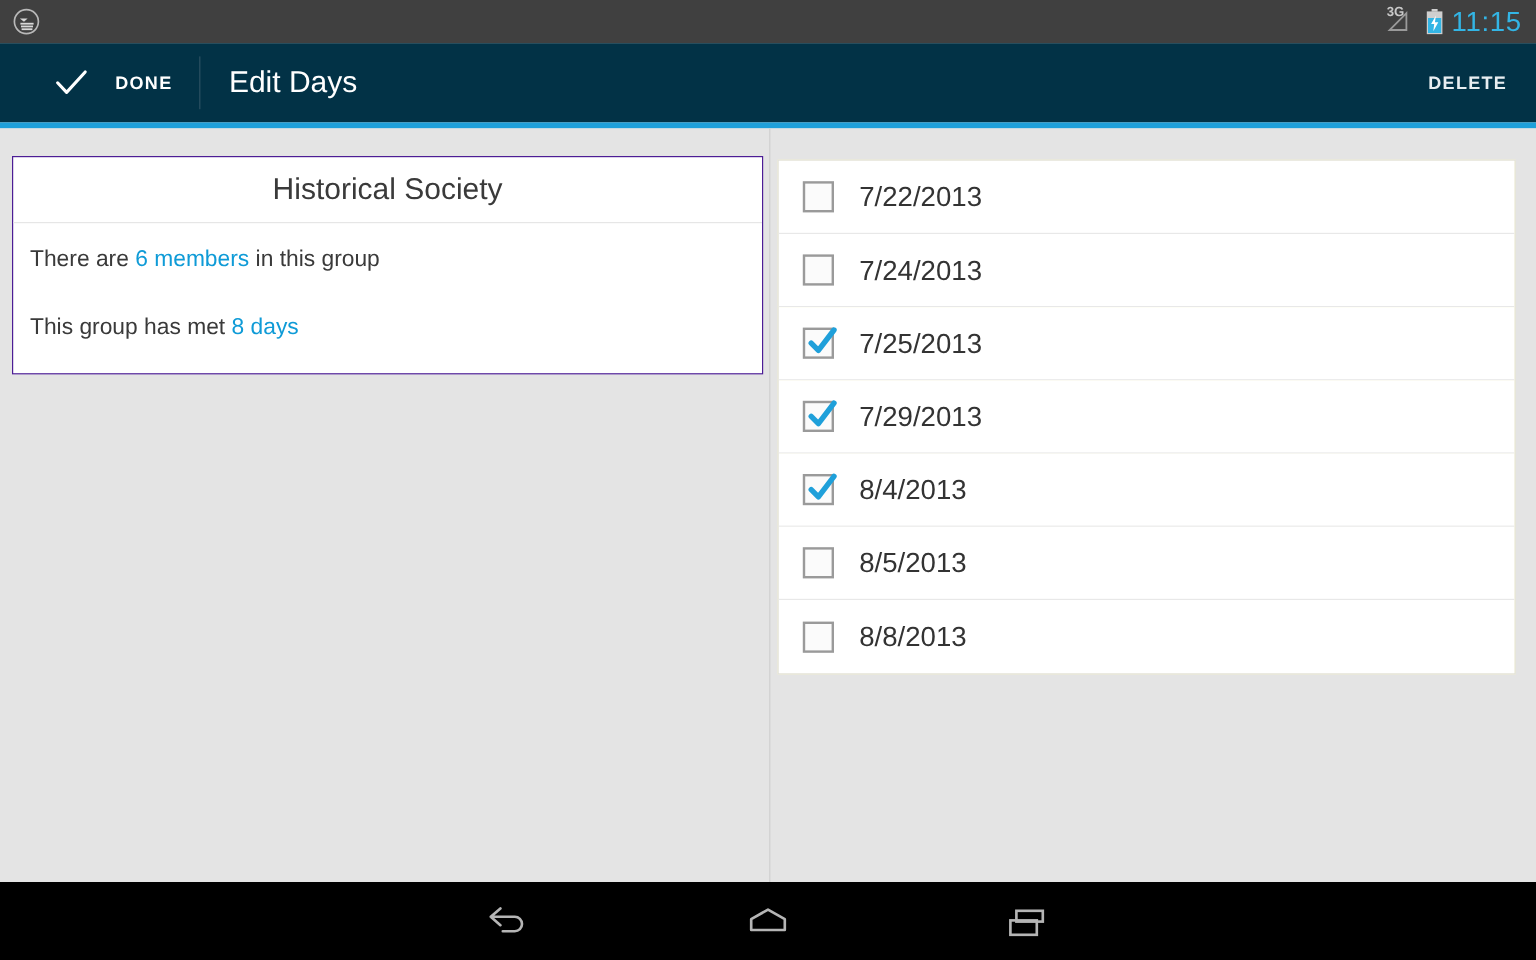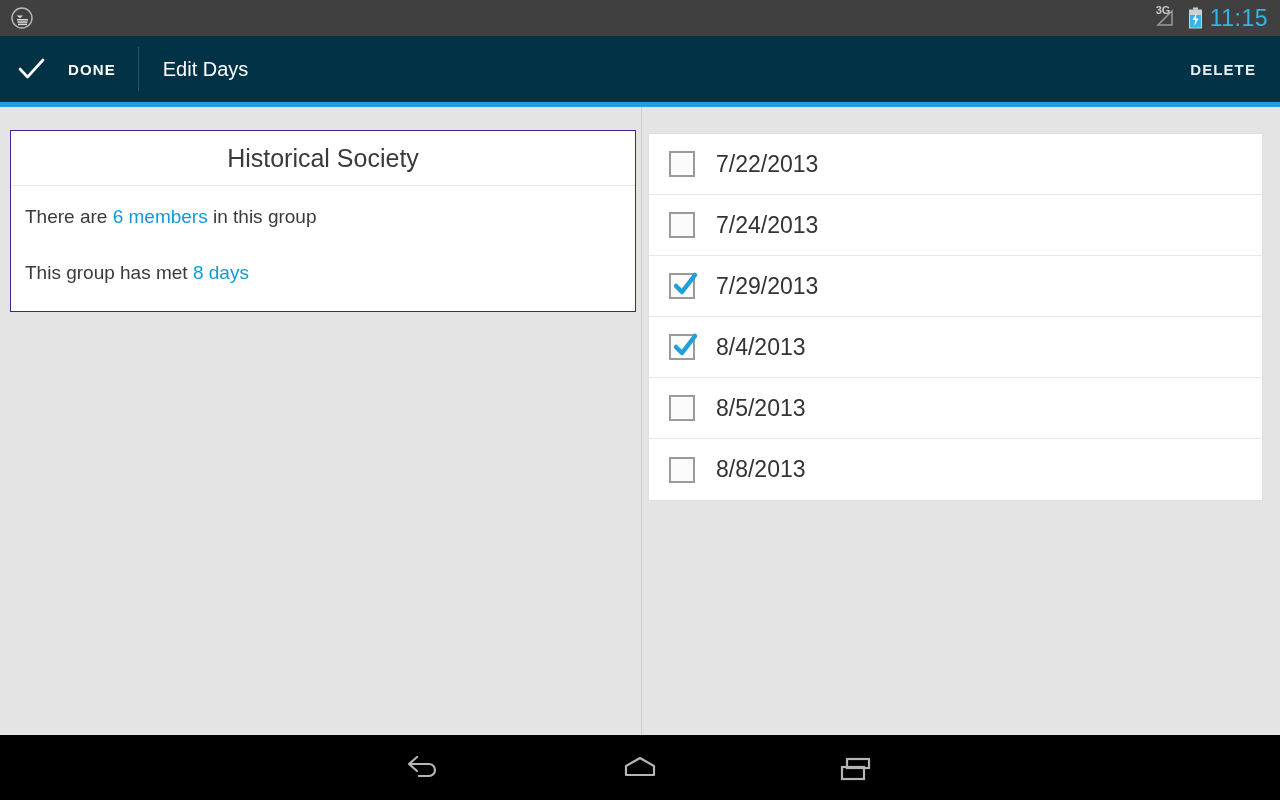--- a/index.html
+++ b/index.html
@@ -31,31 +31,31 @@
     line-height:24px; font-weight:300;
   }
 
   
   .action-bar{
     position:absolute; top:36px; left:0; width:1280px; height:66px;
     background:#023246; display:flex; align-items:center;
   }
   .done-group{
     display:flex; align-items:center; height:66px;
-    padding-left:16px; padding-right:22px; gap:22px; cursor:pointer;
+    padding-left:44px; padding-right:22px; gap:22px; cursor:pointer;
   }
   .done-check{ width:30px; height:30px; display:block; }
   .done-label{
     font-size:15px; color:#ffffff; letter-spacing:1.1px; font-weight:bold;
   }
   .ab-divider{
     width:1px; height:44px; background:#2c5263;
   }
   .ab-title{
-    font-size:20px; color:#ffffff; margin-left:24px; font-weight:normal;
+    font-size:25px; color:#ffffff; margin-left:24px; font-weight:normal;
   }
   .delete-btn{
     margin-left:auto; margin-right:24px;
     font-size:15px; color:#e8eef1; letter-spacing:1.1px;
     font-weight:bold; cursor:pointer;
   }
   .accent-line{
     position:absolute; top:102px; left:0; width:1280px; height:5px;
     background:#1fa0da;
   }
@@ -194,20 +194,28 @@
         <div class="date-row">
           <div class="cb"></div>
           <span class="date-label">7/24/2013</span>
         </div>
         <div class="date-row">
           <div class="cb checked">
             <svg class="tick" viewBox="0 0 30 30">
               <path d="M6 16 L12 22 L25 5" fill="none" stroke="#1fa0da" stroke-width="4.5" stroke-linecap="round" stroke-linejoin="round"></path>
             </svg>
           </div>
+          <span class="date-label">7/25/2013</span>
+        </div>
+        <div class="date-row">
+          <div class="cb checked">
+            <svg class="tick" viewBox="0 0 30 30">
+              <path d="M6 16 L12 22 L25 5" fill="none" stroke="#1fa0da" stroke-width="4.5" stroke-linecap="round" stroke-linejoin="round"></path>
+            </svg>
+          </div>
           <span class="date-label">7/29/2013</span>
         </div>
         <div class="date-row">
           <div class="cb checked">
             <svg class="tick" viewBox="0 0 30 30">
               <path d="M6 16 L12 22 L25 5" fill="none" stroke="#1fa0da" stroke-width="4.5" stroke-linecap="round" stroke-linejoin="round"></path>
             </svg>
           </div>
           <span class="date-label">8/4/2013</span>
         </div>

